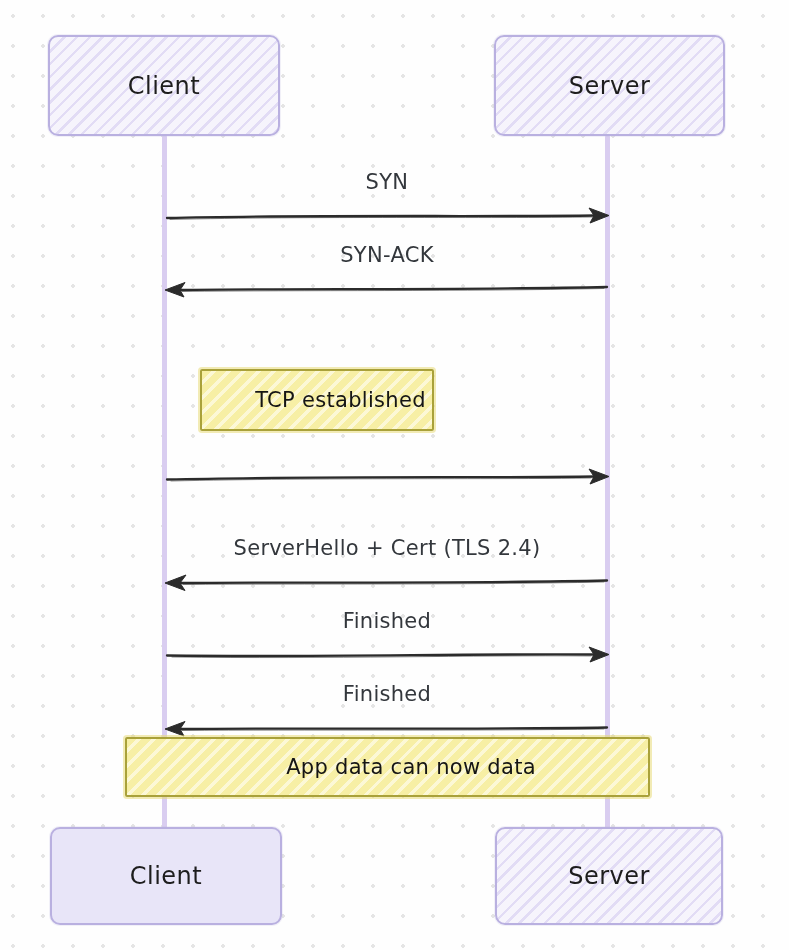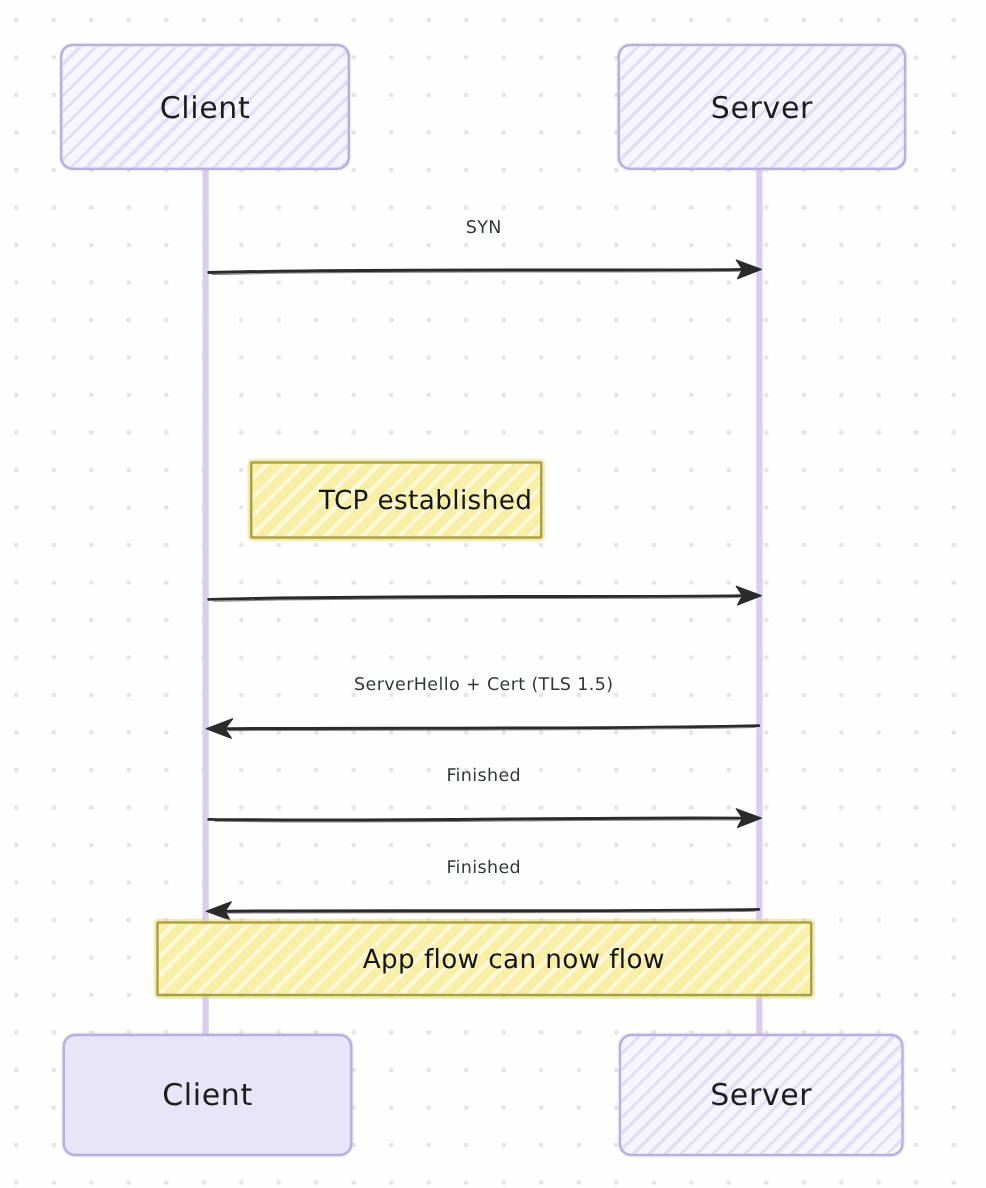--- a/index.html
+++ b/index.html
@@ -59,21 +59,21 @@
     letter-spacing:.5px;
   }
   .message{
     position:absolute;
     left:162px;width:450px;
     z-index:4;
   }
   .msg-label{
     display:block;
     text-align:center;
-    font-size:14px;
+    font-size:21px;
     line-height:27px;
     color:var(--label);
     margin-bottom:8px;
     letter-spacing:.3px;
     white-space:nowrap;
   }
   .arrow{display:block;}
   .arrow .line{stroke:var(--ink);stroke-width:2.3;fill:none;stroke-linecap:round;}
   .arrow .line2{stroke:var(--ink);stroke-width:1;fill:none;opacity:.55;stroke-linecap:round;}
   .arrow .head{fill:var(--ink);stroke:var(--ink);stroke-width:1;stroke-linejoin:round;}
@@ -120,36 +120,44 @@
 
   <div class="message" style="top:169px;">
     <span class="msg-label">SYN</span>
     <svg class="arrow" width="450" height="22" viewBox="0 0 450 22">
       <path class="line" d="M5 14 C 140 10.5, 320 13, 433 11.5"></path>
       <path class="line2" d="M8 15.5 C 150 12, 330 14.5, 430 13"></path>
       <path class="head" d="M447 11.5 L427 4 L432 11.5 L428 19 Z"></path>
     </svg>
   </div>
 
+  <div class="message" style="top:242px;">
+    <span class="msg-label">SYN-ACK</span>
+    <svg class="arrow" width="450" height="22" viewBox="0 0 450 22">
+      <path class="line" d="M445 10 C 310 13, 130 11.5, 17 13"></path>
+      <path class="line2" d="M442 11.5 C 300 14.5, 140 13, 20 14.5"></path>
+      <path class="head" d="M3 13 L23 5.5 L18 13 L22 20 Z"></path>
+    </svg>
+  </div>
 
 
   <div class="note" style="left:200px;top:369px;width:234px;height:62px;">
     <span class="note-text">TCP established</span>
   </div>
 
   <div class="message" style="top:465px;">
     <svg class="arrow" width="450" height="22" viewBox="0 0 450 22">
       <path class="line" d="M5 14.5 C 150 11, 320 13, 433 11.5"></path>
       <path class="line2" d="M9 16 C 160 12.5, 330 14.5, 429 13"></path>
       <path class="head" d="M447 11.5 L427 4 L432 11.5 L428 19 Z"></path>
     </svg>
   </div>
 
   <div class="message" style="top:535px;">
-    <span class="msg-label">ServerHello + Cert (TLS 1.5)</span>
+    <span class="msg-label">ServerHello + Cert (TLS 2.4)</span>
     <svg class="arrow" width="450" height="22" viewBox="0 0 450 22">
       <path class="line" d="M445 10.5 C 310 13.5, 130 12, 17 13"></path>
       <path class="line2" d="M442 12 C 300 15, 140 13.5, 21 14.5"></path>
       <path class="head" d="M3 13 L24 5 L18 13 L23 20.5 Z"></path>
     </svg>
   </div>
 
   <div class="message" style="top:608px;">
     <span class="msg-label">Finished</span>
     <svg class="arrow" width="450" height="22" viewBox="0 0 450 22">
@@ -162,16 +170,16 @@
   <div class="message" style="top:681px;">
     <span class="msg-label">Finished</span>
     <svg class="arrow" width="450" height="22" viewBox="0 0 450 22">
       <path class="line" d="M445 11.5 C 310 13.5, 130 12, 17 13"></path>
       <path class="line2" d="M442 13 C 300 15, 140 13.5, 20 14.5"></path>
       <path class="head" d="M3 13 L23 5.5 L18 13 L22 20 Z"></path>
     </svg>
   </div>
 
   <div class="note" style="left:125px;top:737px;width:525px;height:60px;">
-    <span class="note-text">App flow can now flow</span>
+    <span class="note-text">App data can now data</span>
   </div>
 
 </div>
 
 </body></html>

